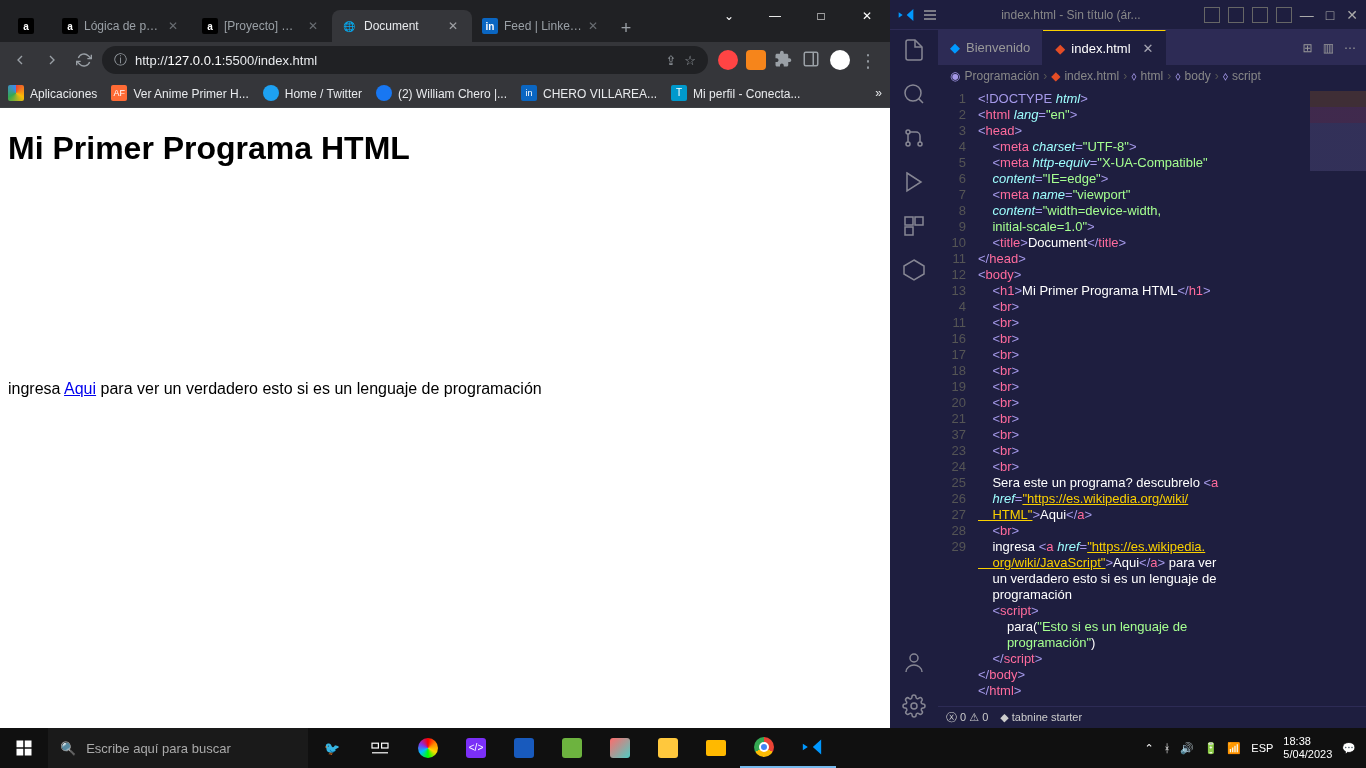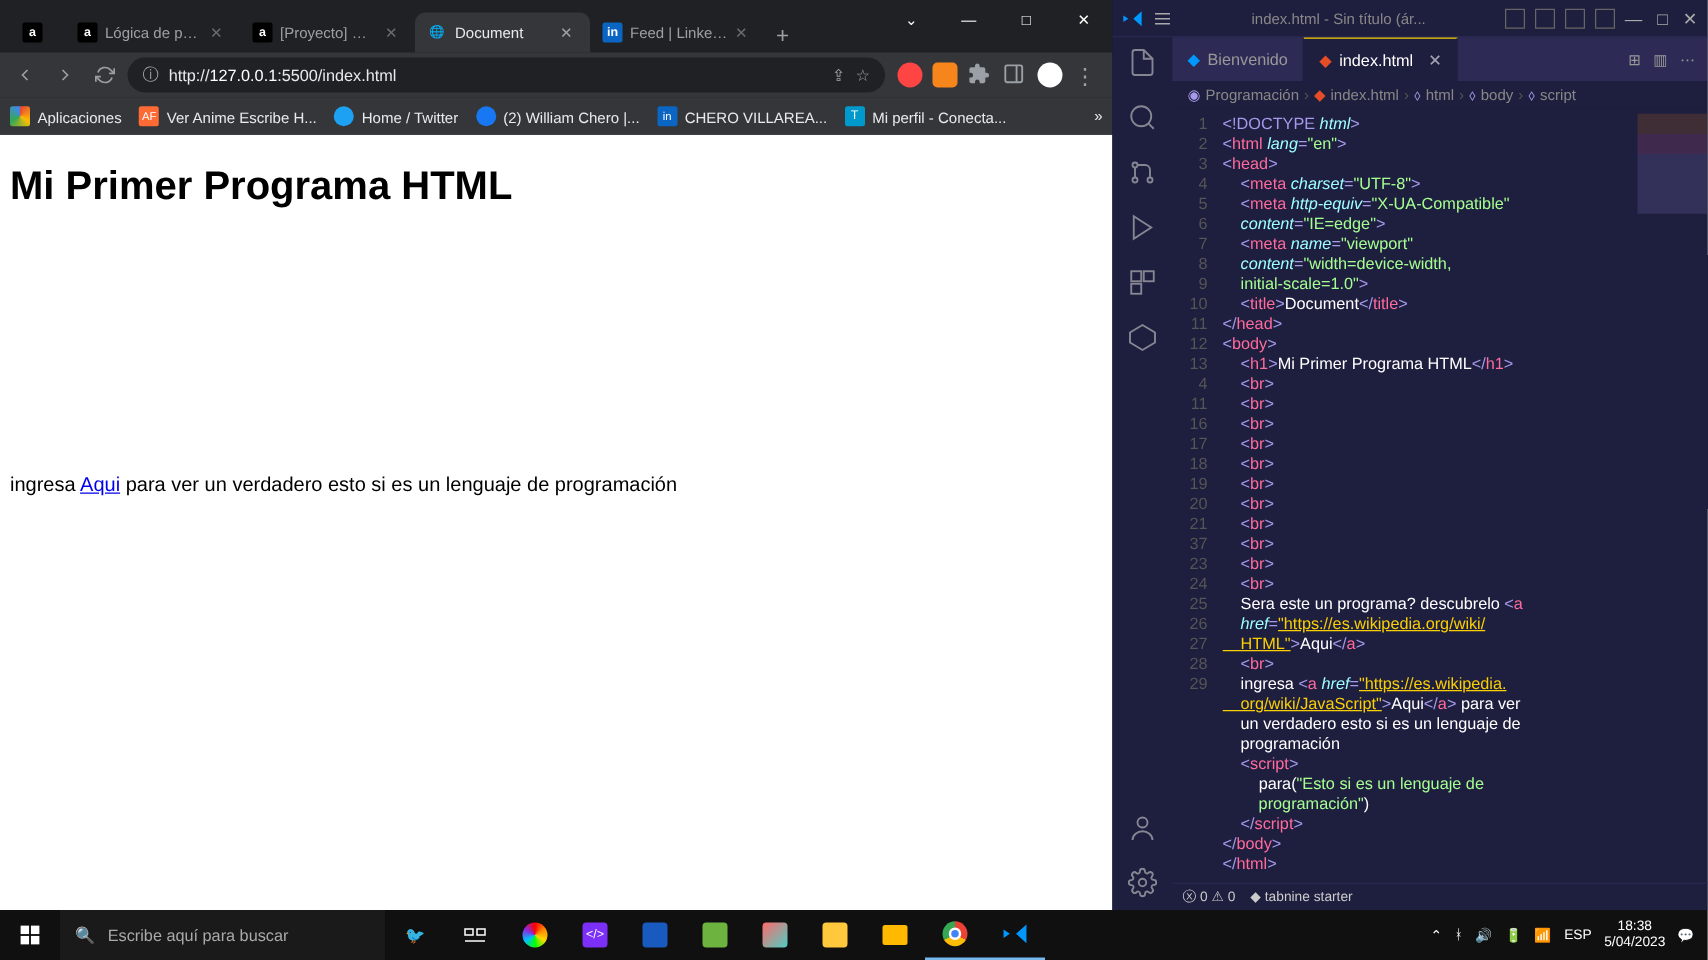--- a/index.html
+++ b/index.html
@@ -62,21 +62,21 @@
 .vs-statusbar{height:22px;background:#1e1e3f;border-top:1px solid #2d2b55;display:flex;align-items:center;padding:0 8px;font-size:11px;color:#ccc;gap:12px}
 .vs-statusbar .right{margin-left:auto;display:flex;gap:12px;align-items:center}
 
 .taskbar{height:40px;background:#101010;display:flex;align-items:center;color:#fff;font-size:13px}
 .tb-start{width:48px;height:40px;display:flex;align-items:center;justify-content:center}
 .tb-search{width:260px;height:40px;display:flex;align-items:center;gap:10px;padding:0 12px;color:#aaa;background:#1a1a1a}
 .tb-icons{display:flex;align-items:center;height:40px}
 .tb-icons .ti{width:48px;height:40px;display:flex;align-items:center;justify-content:center}
 .tb-icons .ti.active{border-bottom:2px solid #76b9ed}
 .tb-tray{margin-left:auto;display:flex;align-items:center;gap:10px;padding:0 10px;font-size:11px}
-.tb-clock{text-align:center;line-height:1.2}
+.tb-clock{text-align:left;line-height:1.2}
 svg{display:block}
 </style>
 </head>
 <body>
 
 <div class="desktop">
   <div class="chrome">
     <div class="chrome-titlebar"></div>
     <div class="window-controls">
       <div>⌄</div>
@@ -151,21 +151,21 @@
         <div class="ext-icon" style="color:#9aa0a6;font-size:18px;text-align:center">⋮</div>
       </div>
     </div>
     <div class="bookmarks">
       <div class="bookmark">
           <span class="bm-icon" style="background:conic-gradient(#ea4335,#fbbc05,#34a853,#4285f4)"></span>
           <span>Aplicaciones</span>
         </div>
       <div class="bookmark">
           <span class="bm-icon" style="background:#ff6b35;color:#fff;font-size:9px;text-align:center;line-height:16px">AF</span>
-          <span>Ver Anime Escribe H...</span>
+          <span>Ver Anime Primer H...</span>
         </div>
       <div class="bookmark">
           <span class="bm-icon" style="background:#1da1f2;border-radius:8px"></span>
           <span>Home / Twitter</span>
         </div>
       <div class="bookmark">
           <span class="bm-icon" style="background:#1877f2;border-radius:8px"></span>
           <span>(2) William Chero |...</span>
         </div>
       <div class="bookmark">

